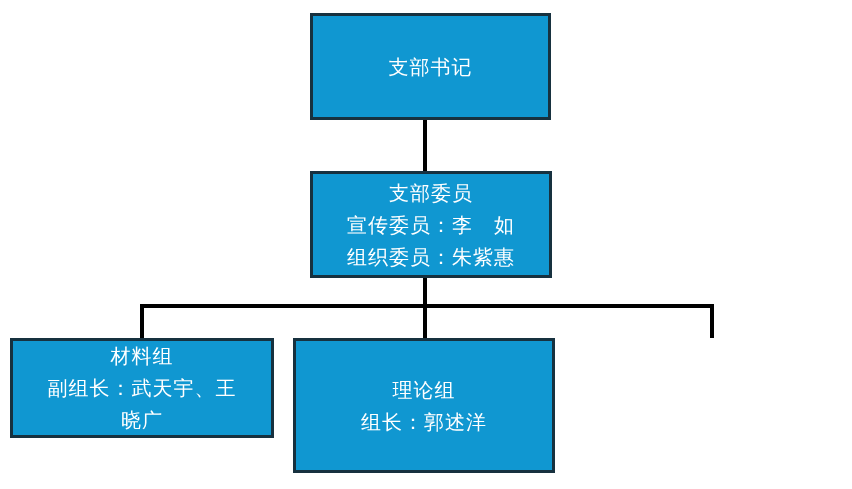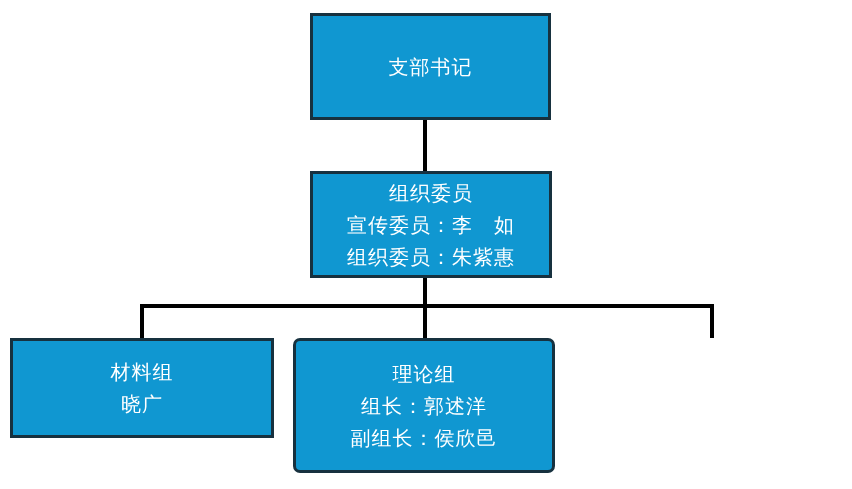--- a/index.html
+++ b/index.html
@@ -34,21 +34,21 @@
     line-height: 32px;
     letter-spacing: 1px;
   }
   .node .line {
     white-space: nowrap;
   }
   
   .node-secretary { left: 310px; top: 13px;  width: 241px; height: 107px; }
   .node-committee { left: 310px; top: 171px; width: 242px; height: 107px; }
   .node-material  { left: 10px;  top: 338px; width: 264px; height: 100px; }
-  .node-theory    { left: 293px; top: 338px; width: 262px; height: 135px; border-radius: 7px; }
+  .node-theory    { left: 293px; top: 338px; width: 262px; height: 135px; }
   .node-practice  { left: 580px; top: 338px; width: 265px; height: 131px; }
   
   .conn-top-vertical    { left: 423px; top: 120px; width: 4px;   height: 51px; }
   .conn-mid-vertical    { left: 423px; top: 278px; width: 4px;   height: 60px; }
   .conn-branch-horizontal { left: 140px; top: 304px; width: 574px; height: 4px; }
   .conn-left-drop       { left: 140px; top: 304px; width: 4px;   height: 34px; }
   .conn-right-drop      { left: 710px; top: 304px; width: 4px;   height: 34px; }
 </style>
 </head>
 <body style="background: rgb(255, 255, 255);">
@@ -59,30 +59,30 @@
   <div class="connector conn-mid-vertical"></div>
   <div class="connector conn-branch-horizontal"></div>
   <div class="connector conn-left-drop"></div>
   <div class="connector conn-right-drop"></div>
 
   <div class="node node-secretary">
       <div class="line">支部书记</div>
     </div>
 
   <div class="node node-committee">
-      <div class="line">组织委员</div>
+      <div class="line">支部委员</div>
       <div class="line">宣传委员：李　如</div>
       <div class="line">组织委员：朱紫惠</div>
     </div>
 
   <div class="node node-material">
       <div class="line">材料组</div>
+      <div class="line">副组长：武天宇、王</div>
       <div class="line">晓广</div>
     </div>
 
   <div class="node node-theory">
       <div class="line">理论组</div>
       <div class="line">组长：郭述洋</div>
-      <div class="line">副组长：侯欣邑</div>
     </div>
 
 
 </div>
 
 </body></html>

